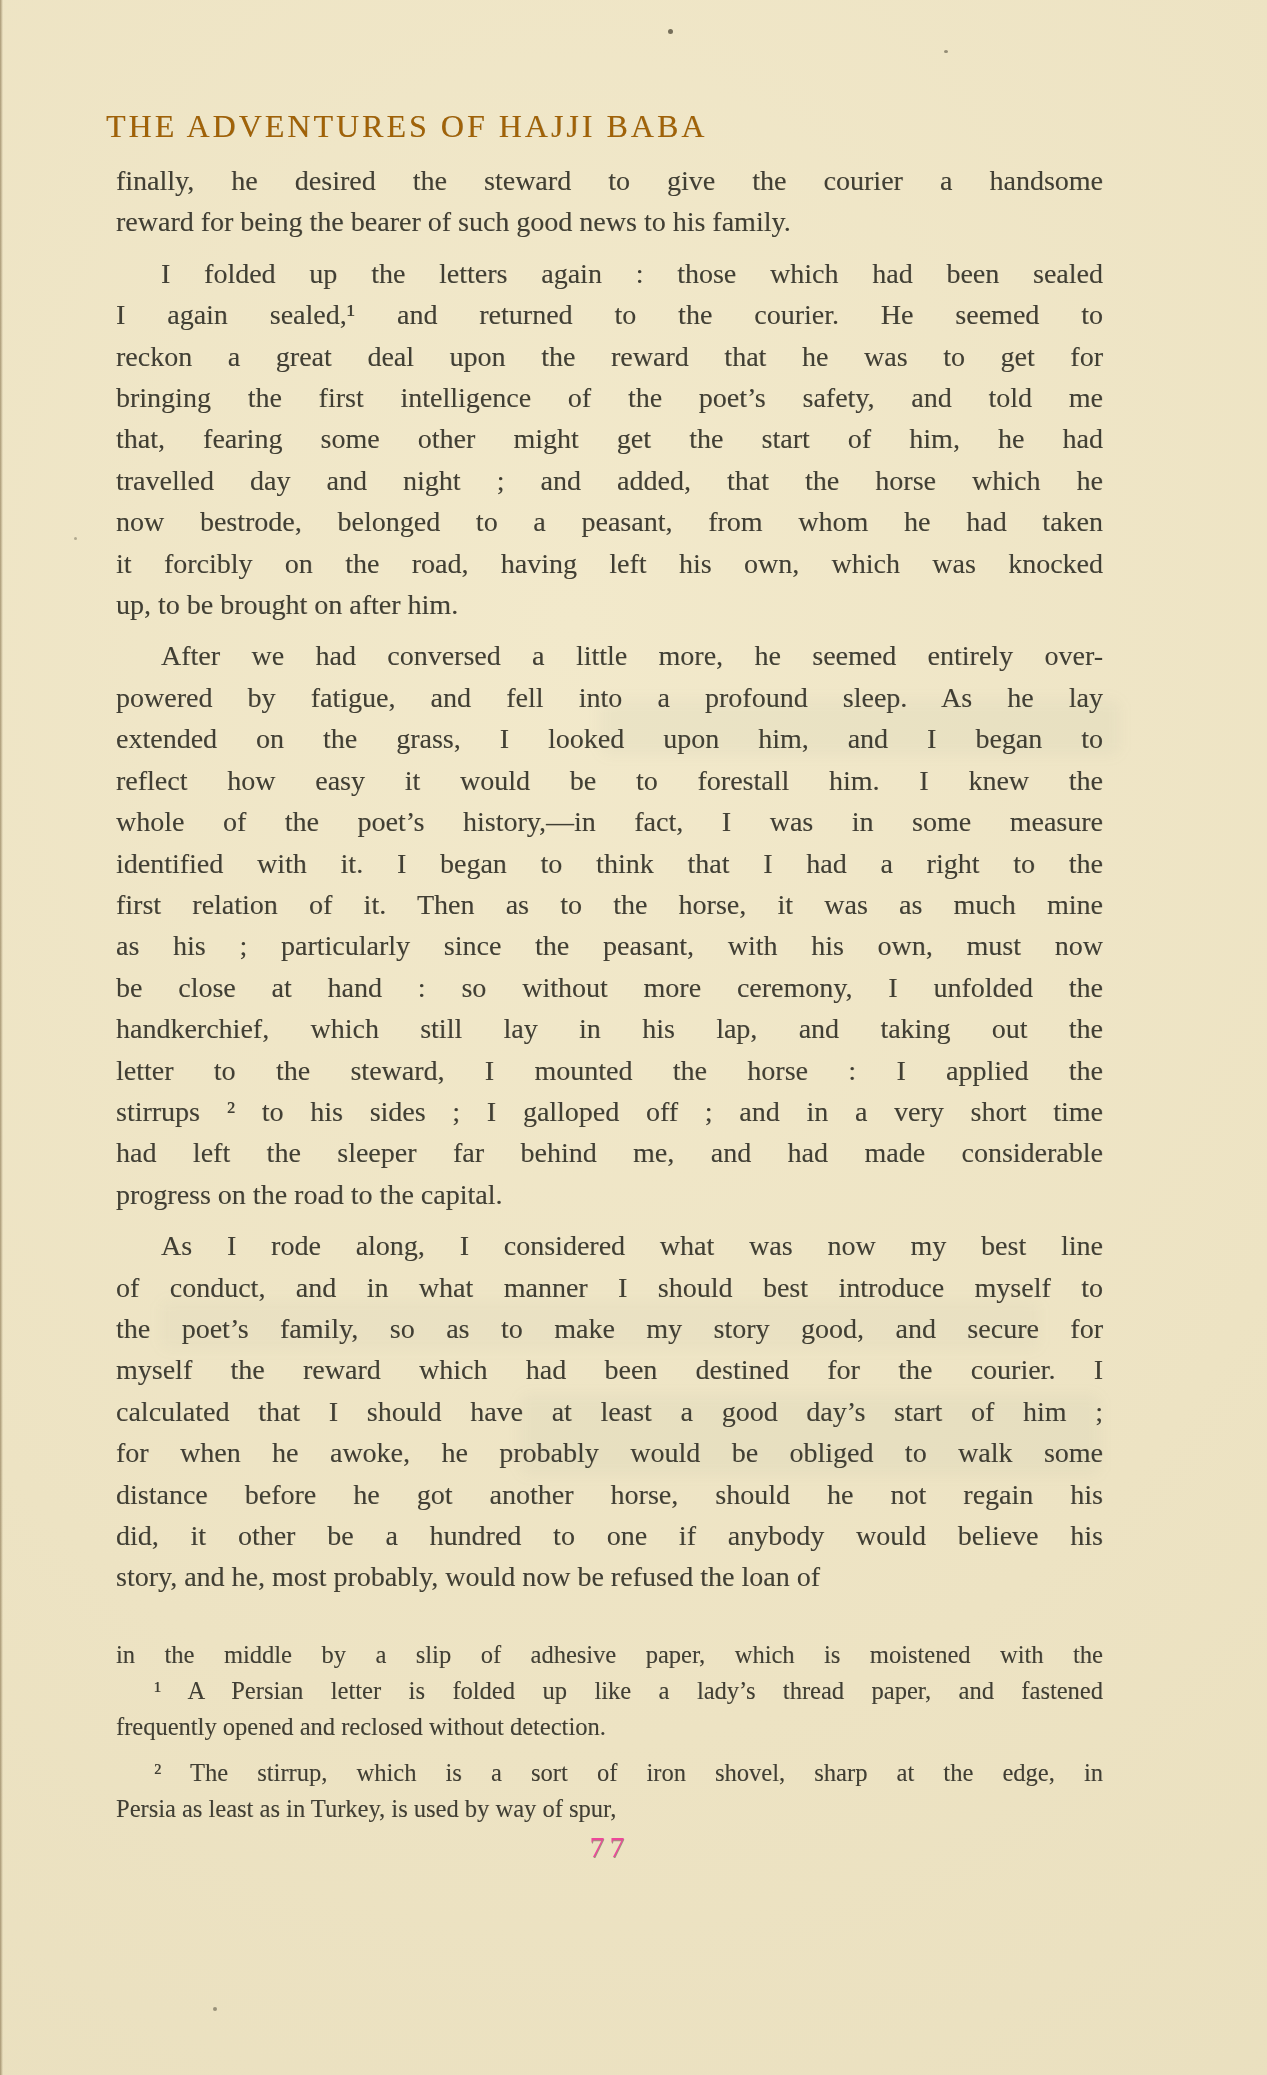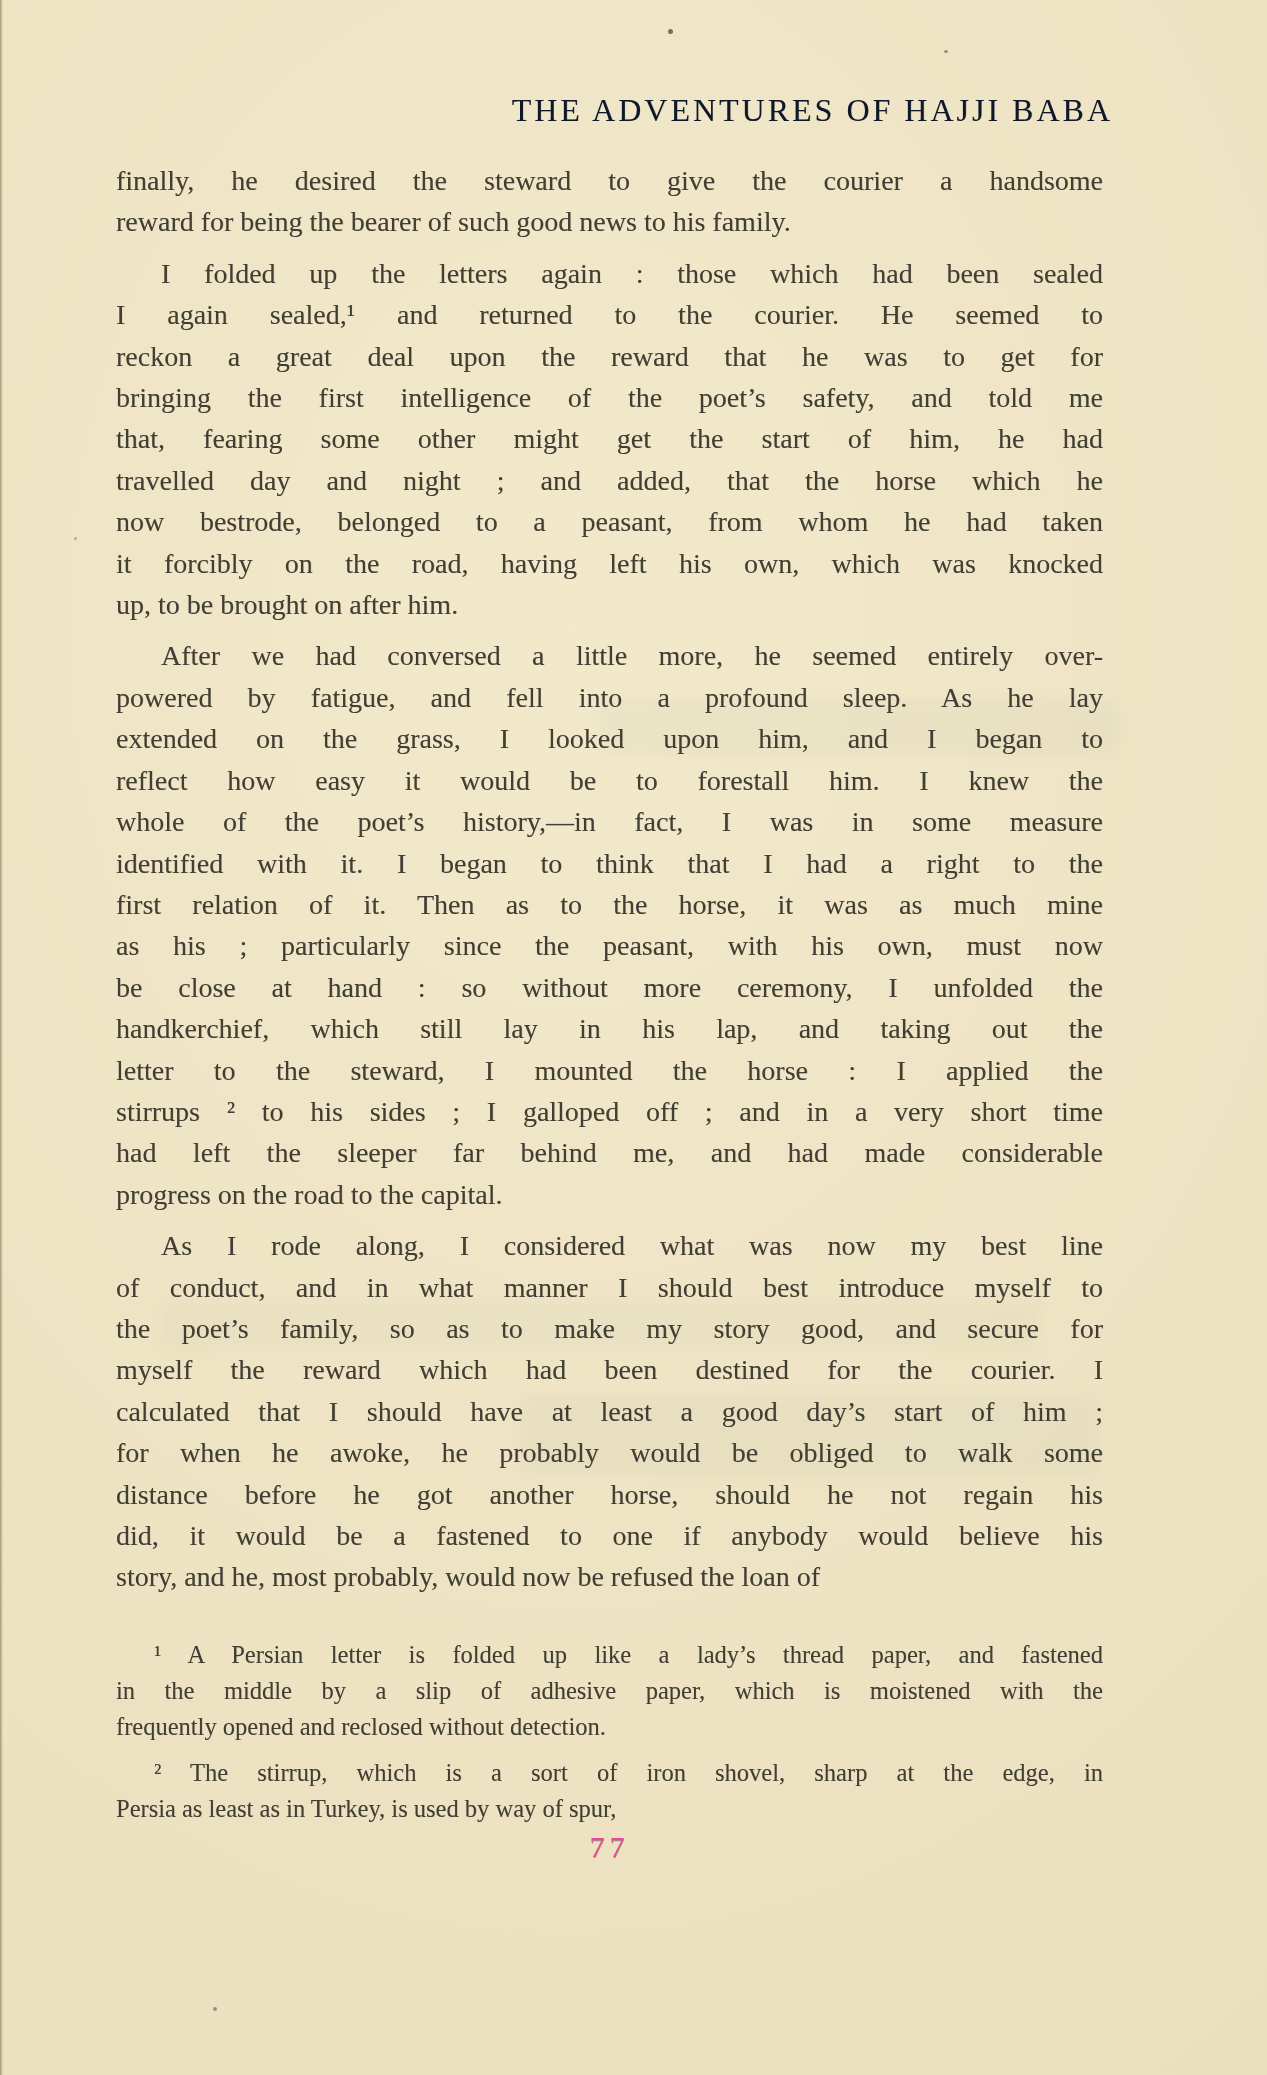--- a/index.html
+++ b/index.html
@@ -15,25 +15,25 @@
     color: #413f34;
   }
 
   
   .page-edge-left {
     position: absolute; left: 0; top: 0; width: 3px; height: 100%;
     background: linear-gradient(to right, rgba(110,88,50,0.55), rgba(110,88,50,0));
   }
 
   .header {
-    position: absolute; top: 92px; left: 106px; width: 1007px;
-    text-align: right;
+    position: absolute; top: 108px; left: 106px; width: 1007px;
+    text-align: left;
     font-size: 32px; line-height: 36px;
     letter-spacing: 3px;
-    color: #0f172a;
+    color: #a16207;
     text-shadow: 0.4px 0.4px 0.6px rgba(70,66,52,0.35);
   }
 
   .body-text {
     position: absolute; top: 150px; left: 106px; width: 1007px;
     font-size: 28px; line-height: 41.4px;
     text-shadow: 0.35px 0.35px 0.5px rgba(65,63,52,0.3);
   }
 
   .para { margin: 10px; }
@@ -127,29 +127,29 @@
       <div class="line last">progress on the road to the capital.</div>
     </div>
     <div class="para">
       <div class="line indent">As I rode along, I considered what was now my best line</div>
       <div class="line">of conduct, and in what manner I should best introduce myself to</div>
       <div class="line">the poet’s family, so as to make my story good, and secure for</div>
       <div class="line">myself the reward which had been destined for the courier. I</div>
       <div class="line">calculated that I should have at least a good day’s start of him ;</div>
       <div class="line">for when he awoke, he probably would be obliged to walk some</div>
       <div class="line">distance before he got another horse, should he not regain his</div>
-      <div class="line">did, it would be a fastened to one if anybody would believe his</div>
+      <div class="line">did, it other be a hundred to one if anybody would believe his</div>
       <div class="line last">story, and he, most probably, would now be refused the loan of</div>
     </div>
   </div>
 
 <div class="footnotes">
     <div class="para">
+      <div class="line">in the middle by a slip of adhesive paper, which is moistened with the</div>
       <div class="line indent">¹ A Persian letter is folded up like a lady’s thread paper, and fastened</div>
-      <div class="line">in the middle by a slip of adhesive paper, which is moistened with the</div>
       <div class="line last">frequently opened and reclosed without detection.</div>
     </div>
     <div class="para">
       <div class="line indent">² The stirrup, which is a sort of iron shovel, sharp at the edge, in</div>
       <div class="line last">Persia as least as in Turkey, is used by way of spur,</div>
     </div>
   </div>
 
 <div class="page-number">77</div>
 

